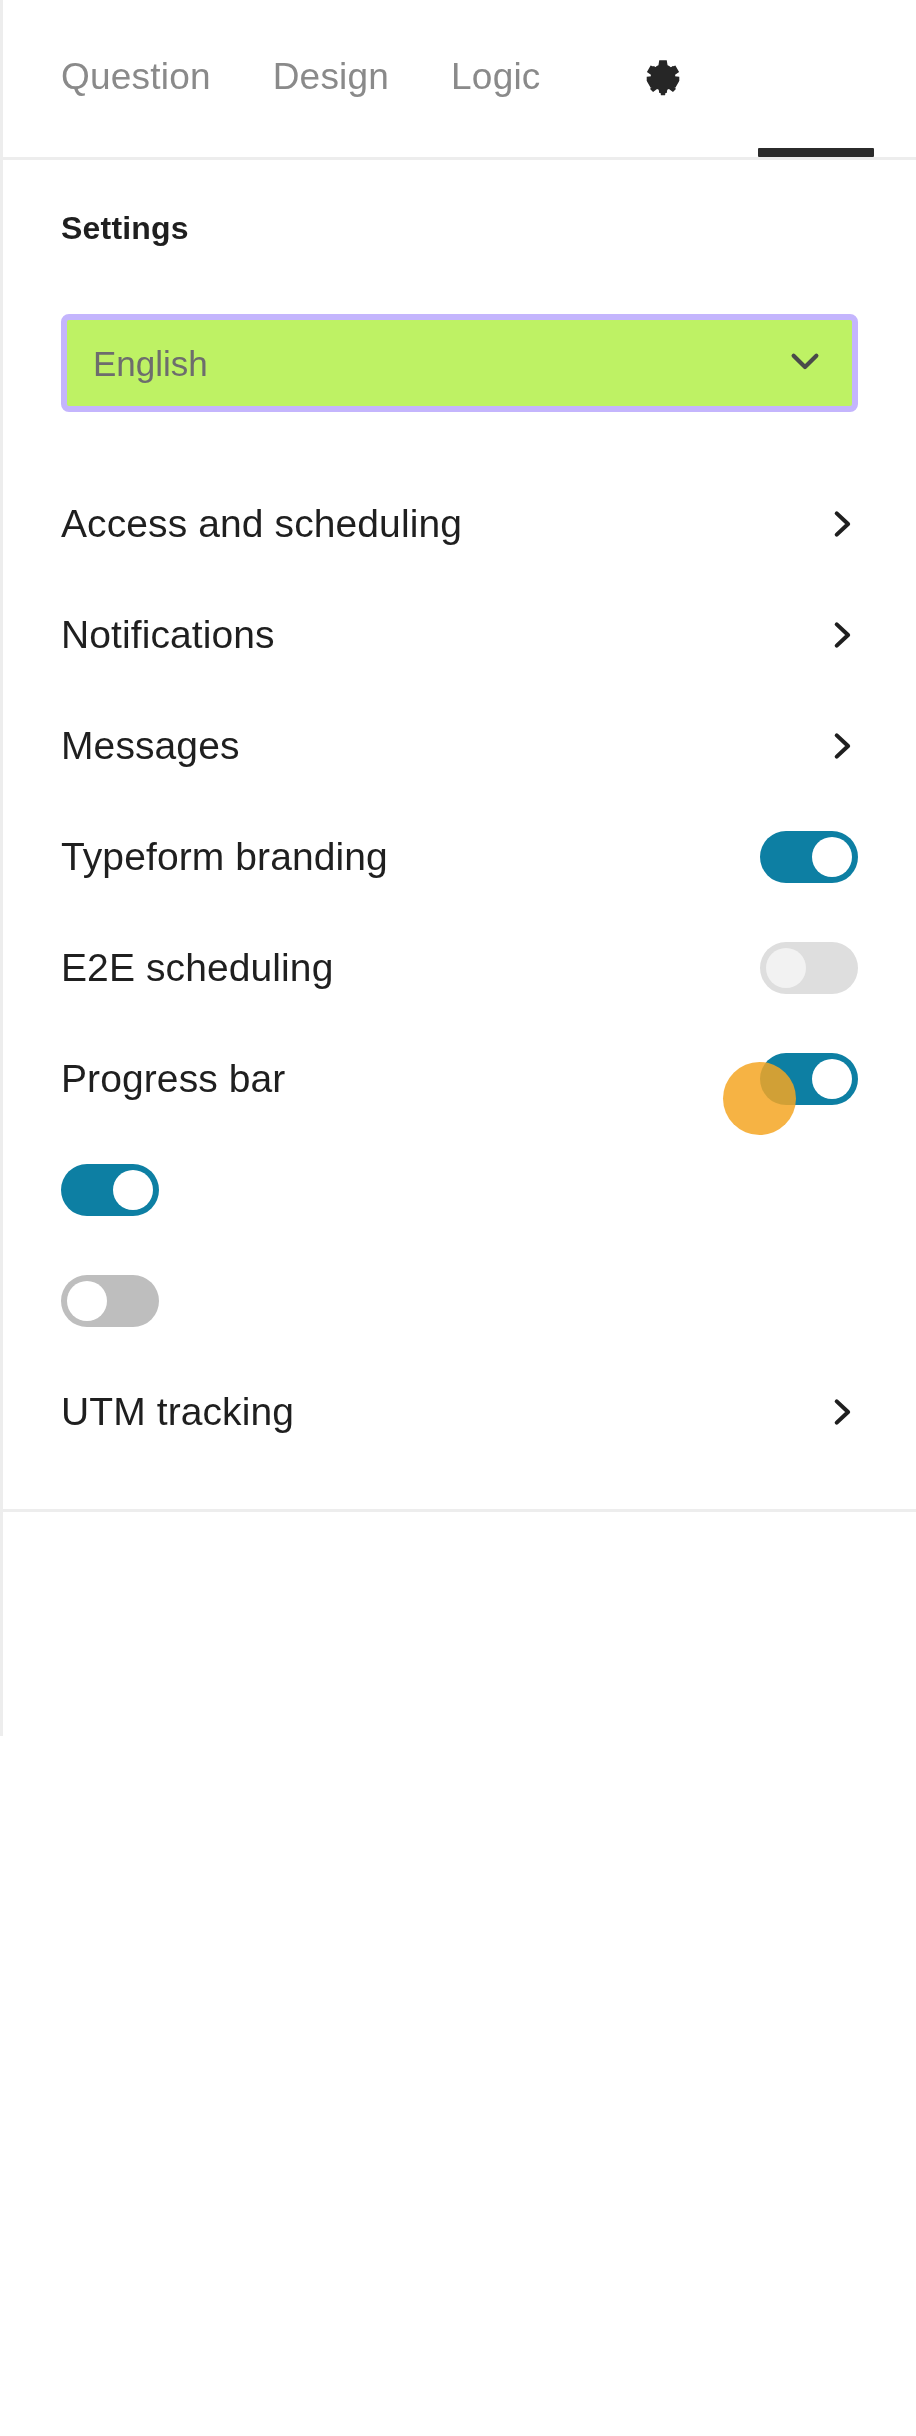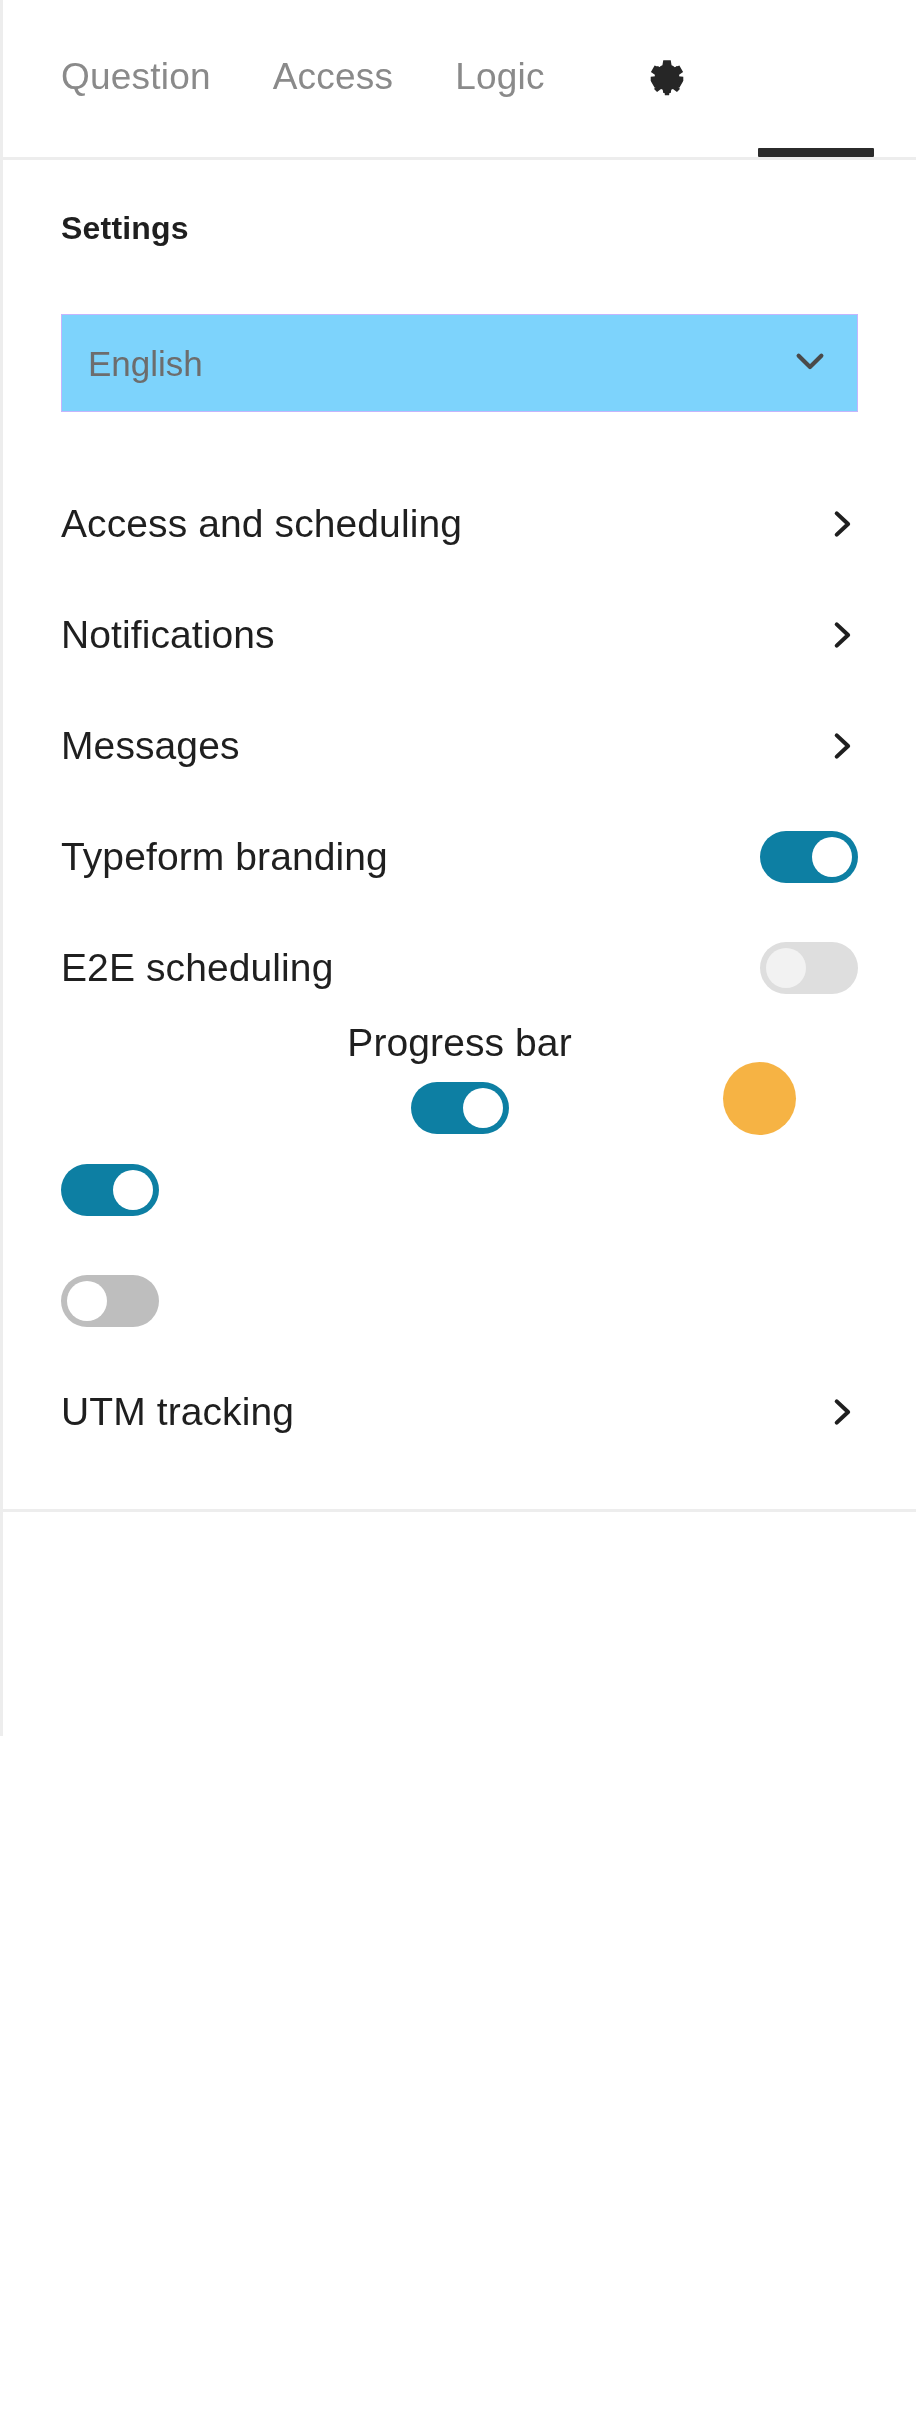--- a/index.html
+++ b/index.html
@@ -79,29 +79,29 @@
     font-weight: bold;
     color: #1f1f1f;
     letter-spacing: 0.2px;
     line-height: 1;
   }
 
   
   .select-box {
     margin-top: 0;
     height: 98px;
-    border: 1px solid #c4b5fd;
-    border-radius: 0;
+    border: 6px solid #c4b5fd;
+    border-radius: 8px;
     display: flex;
     align-items: center;
     justify-content: space-between;
     padding: 0 26px 0 26px;
     box-sizing: border-box;
     cursor: pointer;
-    background: #7dd3fc;
+    background: #bef264;
   }
   .select-value {
     font-size: 35px;
     color: #6d6d6d;
     line-height: 1;
   }
 
   
   .row {
     height: 111px;
@@ -162,21 +162,21 @@
     pointer-events: none;
   }
 </style>
 </head>
 <body>
 
 <div id="app">
 
   <div class="tabbar">
     <div class="tab">Question</div>
-    <div class="tab">Access</div>
+    <div class="tab">Design</div>
     <div class="tab">Logic</div>
 
     <div class="gear-wrap">
       <span>
         <svg width="56" height="56" viewBox="0 0 24 24" aria-hidden="true">
           <path fill="#262626" d="M12 8.2a3.8 3.8 0 1 0 0 7.6 3.8 3.8 0 0 0 0-7.6zm0 5.6a1.8 1.8 0 1 1 0-3.6 1.8 1.8 0 0 1 0 3.6z"></path>
           <path fill="#262626" d="M21.1 13.6c.05-.53.05-1.07 0-1.6l1.7-1.2-1.6-2.77-1.97.74c-.42-.35-.88-.62-1.37-.82L17.5 5.8h-3.2l-.36 2.15c-.49.2-.95.47-1.37.82l-1.97-.74L9 10.8l1.7 1.2c-.05.53-.05 1.07 0 1.6L9 14.8l1.6 2.77 1.97-.74c.42.35.88.62 1.37.82l.36 2.15h3.2l.36-2.15c.49-.2.95-.47 1.37-.82l1.97.74 1.6-2.77-1.7-1.2z" transform="translate(-3.9 -1.8)"></path>
           <path fill="#262626" d="M11.1 2.2h1.8l.3 2.1 1.35.56 1.72-1.22 1.27 1.27-1.22 1.72.56 1.35 2.1.3v1.8l-2.1.3-.56 1.35 1.22 1.72-1.27 1.27-1.72-1.22-1.35.56-.3 2.1h-1.8l-.3-2.1-1.35-.56-1.72 1.22-1.27-1.27 1.22-1.72-.56-1.35-2.1-.3v-1.8l2.1-.3.56-1.35L6.81 4.91l1.27-1.27 1.72 1.22 1.35-.56.3-2.1z" transform="translate(0 2.8) scale(1.0)"></path>
         </svg>
       </span>
@@ -236,21 +236,21 @@
       </span>
     </div>
 
     <div class="row">
       <span class="row-label">E2E scheduling</span>
       <span class="toggle off-light">
         <span class="knob"></span>
       </span>
     </div>
 
-    <div class="row" style="position:relative;flex-direction:column;">
+    <div class="row" style="position:relative;">
       <span class="row-label">Progress bar</span>
       <span class="toggle on">
         <span class="knob"></span>
       </span>
       <span class="click-marker" style="right: 62px; top: 39px;"></span>
     </div>
 
     <div class="row">
       <span class="toggle on">
         <span class="knob"></span>

